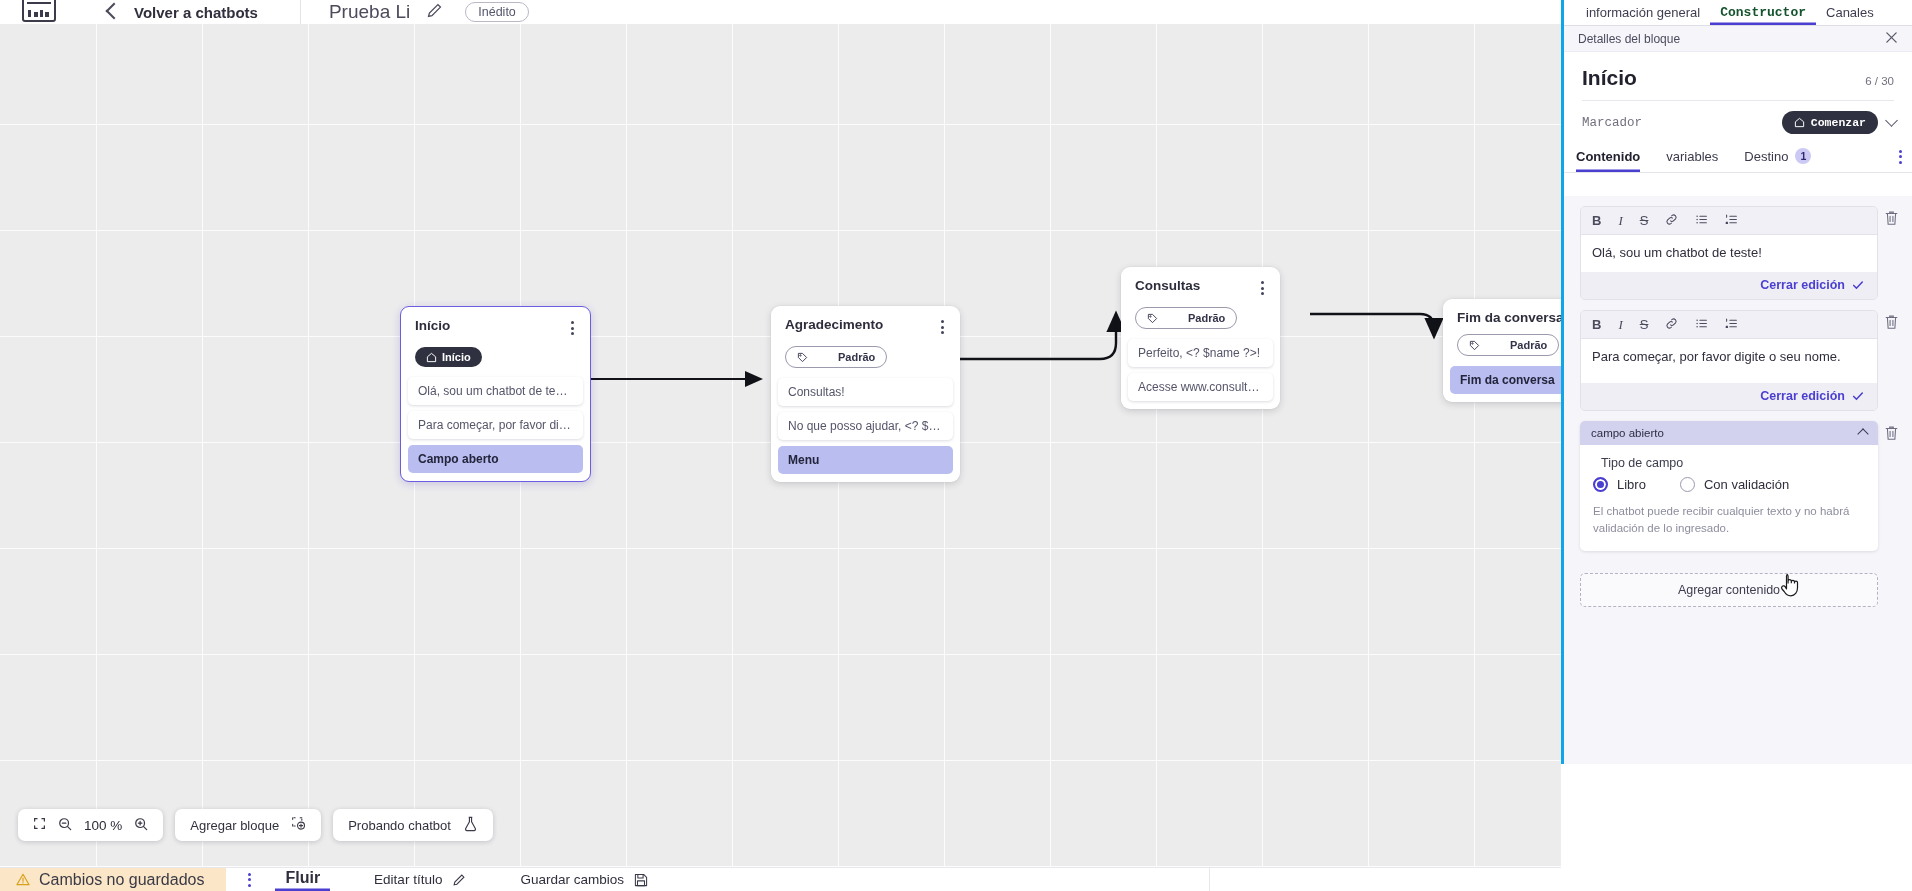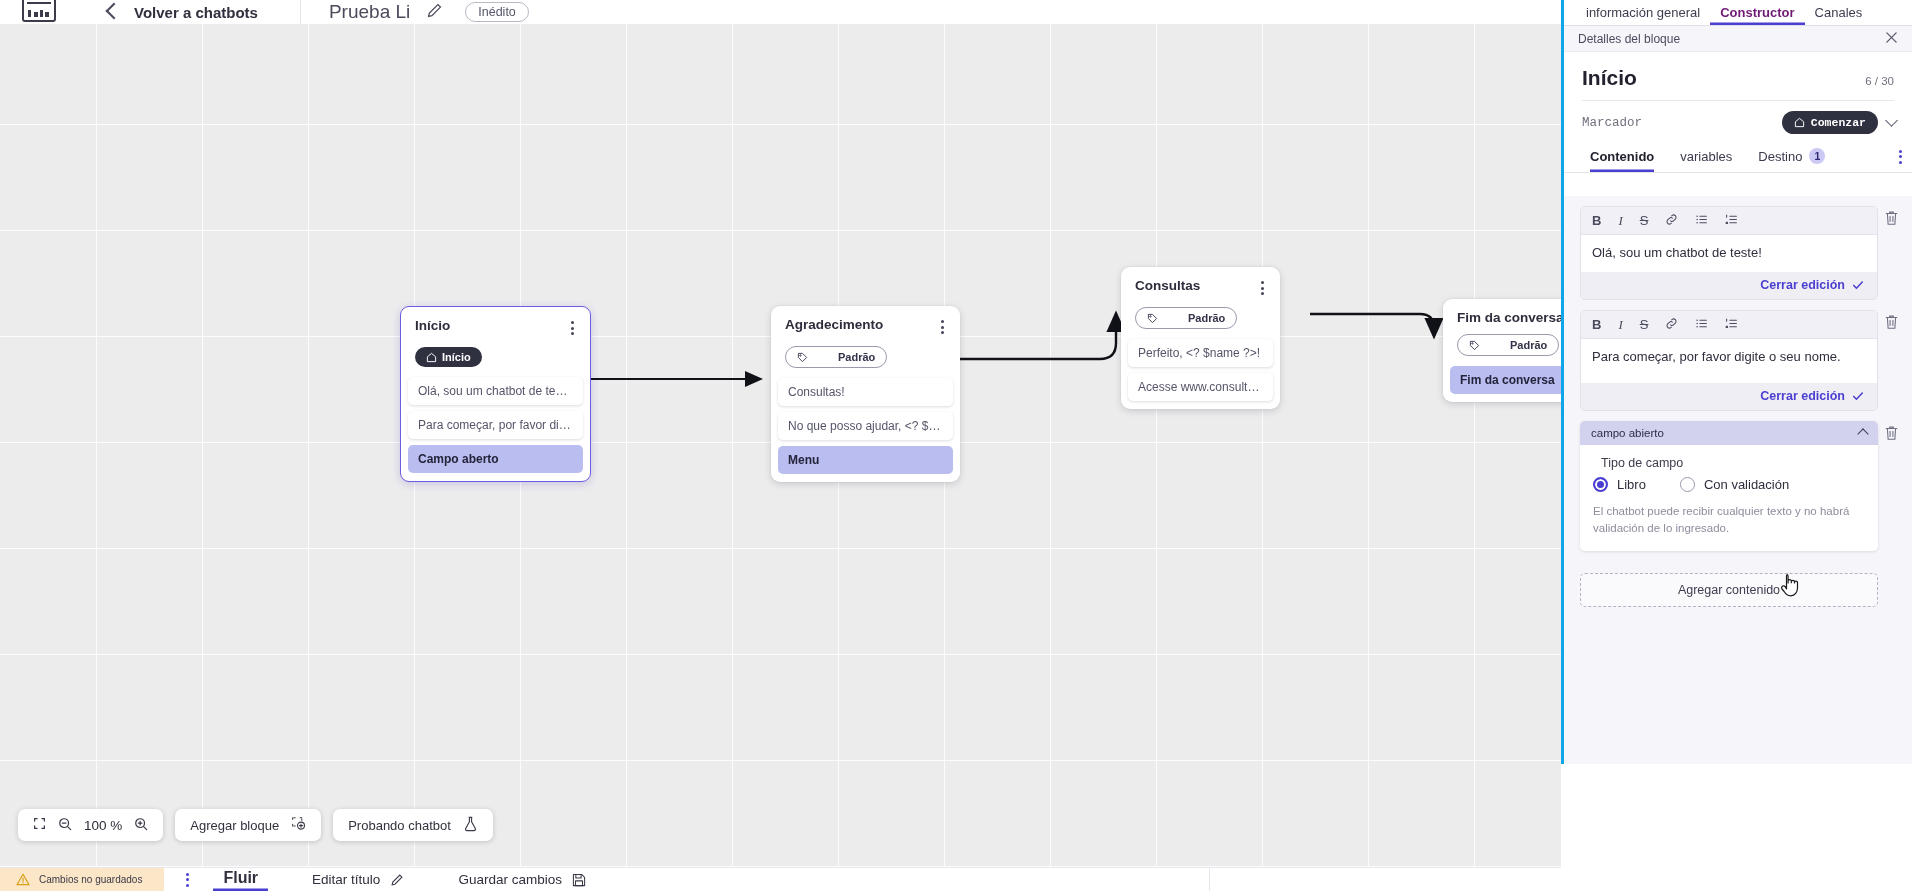--- a/index.html
+++ b/index.html
@@ -130,22 +130,23 @@
   .rp-tabs {
     display: flex; align-items: flex-end; gap: 0; height: 26px;
     padding-left: 12px; background: #fff;
     border-bottom: 1px solid #dedee6;
   }
   .rp-tab {
     font-size: 13px; color: #3e3e50; padding: 0 10px 5px 10px;
     white-space: nowrap;
   }
   .rp-tab.active {
-    color: #701a75; font-weight: 700;
+    color: #14532d; font-weight: 700;
     box-shadow: inset 0 -2.5px 0 #4a3fd0;
+    font-family: Liberation Mono, monospace;
   }
   .rp-subbar {
     height: 26px; background: #f6f5f9; display: flex; align-items: center;
     justify-content: space-between; padding: 0 14px 0 14px;
     border-bottom: 1px solid #eceaf2;
     gap: 24px;
   }
   .rp-subbar span { font-size: 12px; color: #4b4b5e; }
 
   .rp-titlerow {
@@ -166,21 +167,21 @@
     display: inline-flex; align-items: center; gap: 6px;
     background: #2f3140; color: #fff; border-radius: 13px;
     font-size: 11.5px; font-weight: 700; padding: 5px 12px;
   }
   .chev-dn { width: 9px; height: 9px; border-right: 1.6px solid #55556a;
              border-bottom: 1.6px solid #55556a; transform: rotate(45deg);
              margin-left: 9px; margin-top: -4px; flex:none;}
 
   .rp-tabs2 {
     display: flex; align-items: center; gap: 0; margin-top: 14px;
-    padding: 0 10px 0 26px; border-bottom: 1px solid #e4e4ec;
+    padding: 0 10px 0 12px; border-bottom: 1px solid #e4e4ec;
     position: relative;
   }
   .rp-tab2 {
     font-size: 13px; color: #3a3a4c; padding: 0 0 8px 0; margin-right: 26px;
     display: inline-flex; align-items: center; gap: 7px; white-space: nowrap;
   }
   .rp-tab2.active { color: #22222f; font-weight: 700; box-shadow: inset 0 -2.5px 0 #4a3fd0; }
   .mini-badge {
     background: #ccc9f4; color: #2e2a72; font-size: 10.5px; font-weight: 700;
     border-radius: 50%; width: 16px; height: 16px;
@@ -256,21 +257,21 @@
   
   .bottom-bar {
     position: absolute; left: 0; bottom: 0; width: 1561px; height: 24px;
     background: #ffffff; display: flex; align-items: center;
     border-top: 1px solid #e7e7ee; z-index: 50;
   }
   .unsaved {
     background: #fbe6c8; height: 100%; display: flex; align-items: center;
     gap: 9px; padding: 0 22px 0 16px;
   }
-  .unsaved span { font-size: 10px; color: #3a3a46; white-space: nowrap; }
+  .unsaved span { font-size: 16px; color: #3a3a46; white-space: nowrap; }
   .bb-kebab { margin-left: 22px; }
   .bb-item {
     font-size: 13.5px; color: #2f2f3d; white-space: nowrap;
     display: inline-flex; align-items: center; gap: 10px;
   }
   .bb-flow {
     margin-left: 24px; font-weight: 700; color: #2f2f3d;
     padding-bottom: 4px; box-shadow: inset 0 -2.5px 0 #4a3fd0;
     height: 100%; display: flex; align-items: center; padding-left:10px; padding-right:10px;
   }

